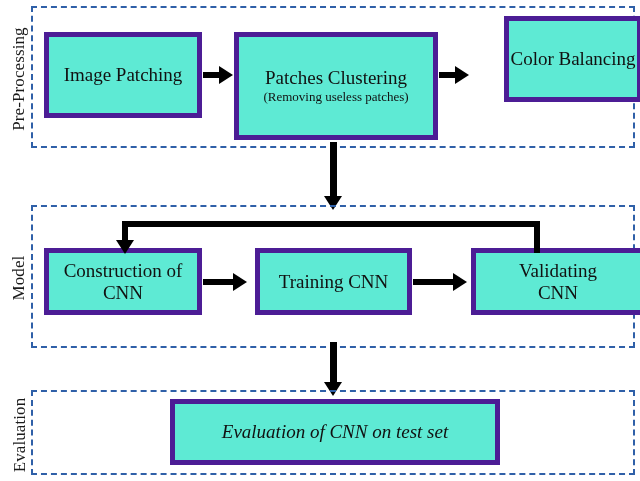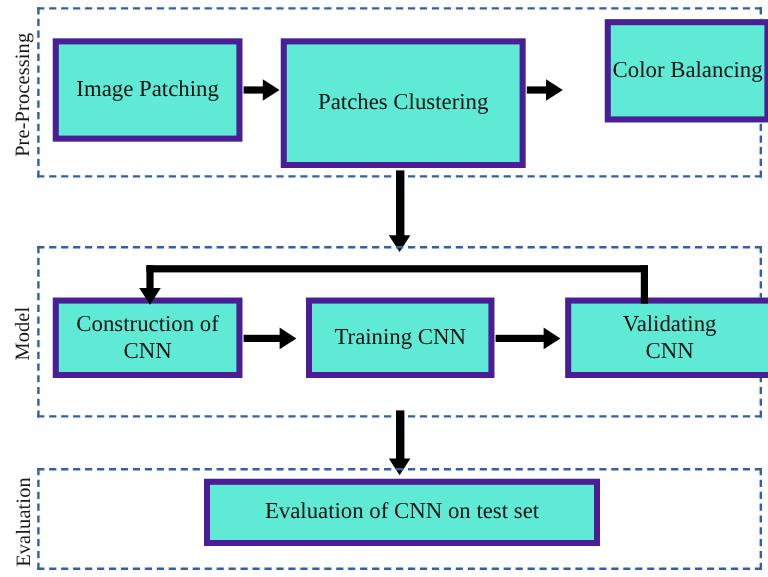--- a/index.html
+++ b/index.html
@@ -93,20 +93,21 @@
   <div class="stage" style="left:31px; top:6px; width:604px; height:142px;"></div>
 
   <div class="stage-label" style="left:-41px; top:69px; width:120px;">Pre-Processing</div>
 
   <div class="pbox" style="left:44px; top:32px; width:158px; height:86px;">
     <div class="ptitle">Image Patching</div>
   </div>
 
   <div class="pbox" style="left:234px; top:32px; width:204px; height:108px;">
     <div class="ptitle">Patches Clustering</div>
+    <div class="psub">(Removing useless patches)</div>
   </div>
 
   <div class="pbox" style="left:464px; top:16px; width:138px; height:86px;margin-left:40px;">
     <div class="ptitle">Color Balancing</div>
   </div>
 
   <div class="hline" style="left:203px; top:72px; width:18px;"></div>
   <div class="arrow-right" style="left:219px; top:66px;"></div>
 
   <div class="hline" style="left:439px; top:72px; width:18px;"></div>
@@ -144,17 +145,17 @@
   <div class="vline" style="left:122px; top:221px; height:26px;"></div>
   <div class="arrow-down" style="left:116px; top:240px;"></div>
 
   <div class="vline" style="left:330px; top:342px; width:7px; height:48px;"></div>
   <div class="arrow-down" style="left:324px; top:382px;"></div>
 
   <div class="stage" style="left:31px; top:390px; width:604px; height:85px;"></div>
 
   <div class="stage-label" style="left:-26px; top:425px; width:92px;">Evaluation</div>
 
-  <div class="pbox" style="left:170px; top:399px; width:330px; height:56px;">
+  <div class="pbox" style="left:170px; top:399px; width:330px; height:66px;font-style:italic;">
     <div class="ptitle">Evaluation of CNN on test set</div>
   </div>
 
 </div>
 
 </body></html>

